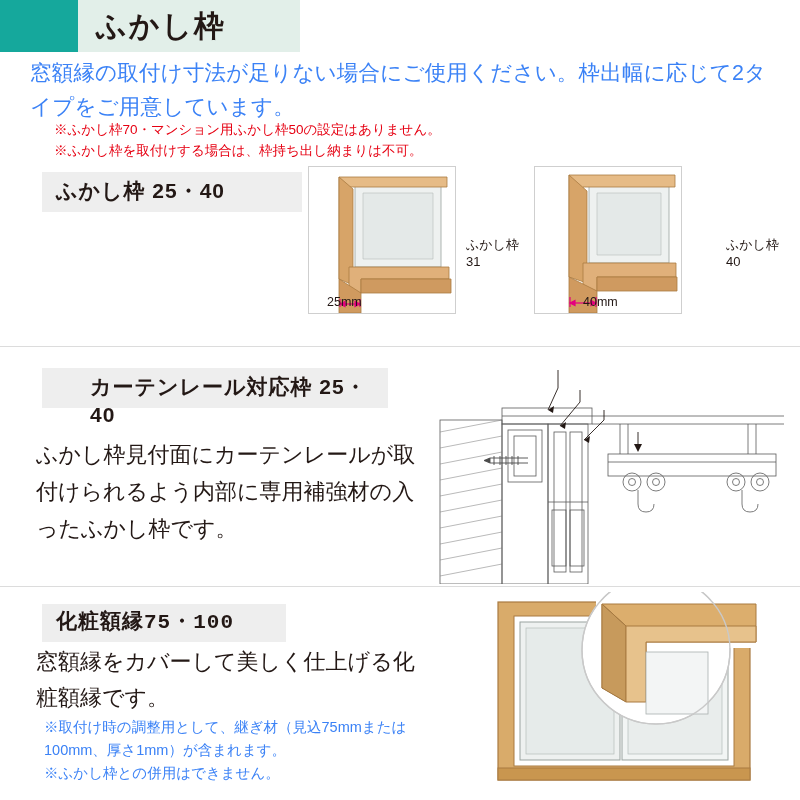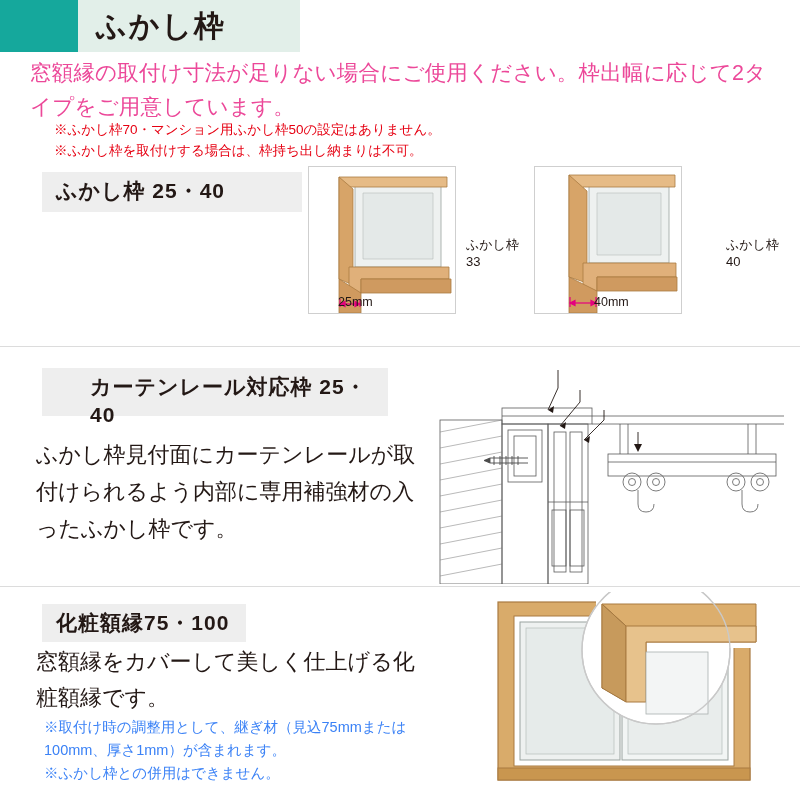--- a/index.html
+++ b/index.html
@@ -57,21 +57,21 @@
   }
 
   
   .intro {
     position: absolute;
     left: 30px;
     top: 56px;
     width: 742px;
     font-size: 21.5px;
     line-height: 34px;
-    color: #ec4899;
+    color: #3b82f6;
     letter-spacing: 0.2px;
   }
   .note-red {
     position: absolute;
     left: 30px;
     font-size: 13.5px;
     line-height: 20px;
     color: #e60012;
     letter-spacing: 0px;
     margin-left: 24px;
@@ -85,22 +85,22 @@
     background: #eeeeee;
     font-size: 21px;
     font-weight: bold;
     letter-spacing: 1px;
     color: #231815;
     padding: 5px 14px 6px 14px;
     box-sizing: border-box;
     line-height: 28px;
   }
   .chip.s1 { left: 42px; top: 172px; width: 260px; height: 40px; }
-  .chip.s2 { left: 42px; top: 368px; width: 346px; height: 48px; padding-left: 48px; }
-  .chip.s3 { left: 42px; top: 604px; width: 204px; height: 38px; }
+  .chip.s2 { left: 42px; top: 368px; width: 346px; height: 40px; padding-left: 48px; }
+  .chip.s3 { left: 42px; top: 604px; width: 244px; height: 38px; font-family: Liberation Mono, monospace; }
 
   
   .divider {
     position: absolute;
     left: 0;
     width: 800px;
     height: 1px;
     background: #dcdcdc;
   }
   .divider.d1 { top: 346px; }
@@ -155,21 +155,20 @@
     color: #231815;
     text-align: left;
   }
   .cap.c1 { left: 466px; top: 236px; width: 60px; }
   .cap.c2 { left: 726px; top: 236px; width: 60px; }
 
   .dim {
     position: absolute;
     font-size: 12.5px;
     color: #231815;
-    margin-left: 11px;
   }
   .dim.d-25 { left: 327px; top: 295px; }
   .dim.d-40 { left: 583px; top: 295px; }
 
   
   svg { display: block; }
   .svg-abs { position: absolute; }
 
   .dwg2 { left: 432px; top: 362px; width: 352px; height: 222px; }
   .dwg3 { left: 470px; top: 592px; width: 320px; height: 200px; }
@@ -223,21 +222,21 @@
         <line x1="31" y1="132" x2="31" y2="140"></line>
         <line x1="51" y1="132" x2="51" y2="140"></line>
         <line x1="31" y1="137" x2="51" y2="137"></line>
         <polygon points="31,137 36,134.5 36,139.5"></polygon>
         <polygon points="51,137 46,134.5 46,139.5"></polygon>
       </g>
     </svg>
   </div>
   <div class="cap c1">
     <span>ふかし枠</span><br>
-    <span>33</span>
+    <span>31</span>
   </div>
   <div class="dim d-25">25mm</div>
 
   <div class="illus illus-2">
     <svg width="146" height="146" viewBox="0 0 146 146">
       <rect x="0" y="0" width="146" height="146" fill="#ffffff"></rect>
       <polygon points="54,18 134,18 134,96 54,96" fill="#eef1f0" stroke="#9aa3a0" stroke-width="0.8"></polygon>
       <polygon points="62,26 126,26 126,88 62,88" fill="#e4e9e8" stroke="#b6bdbb" stroke-width="0.6"></polygon>
       <polygon points="34,8 140,8 140,20 48,20 48,110 34,110" fill="#e6bb86" stroke="#a97b41" stroke-width="0.8"></polygon>
       <polygon points="34,8 52,24 52,116 34,110" fill="#d7a468" stroke="#a97b41" stroke-width="0.8"></polygon>

